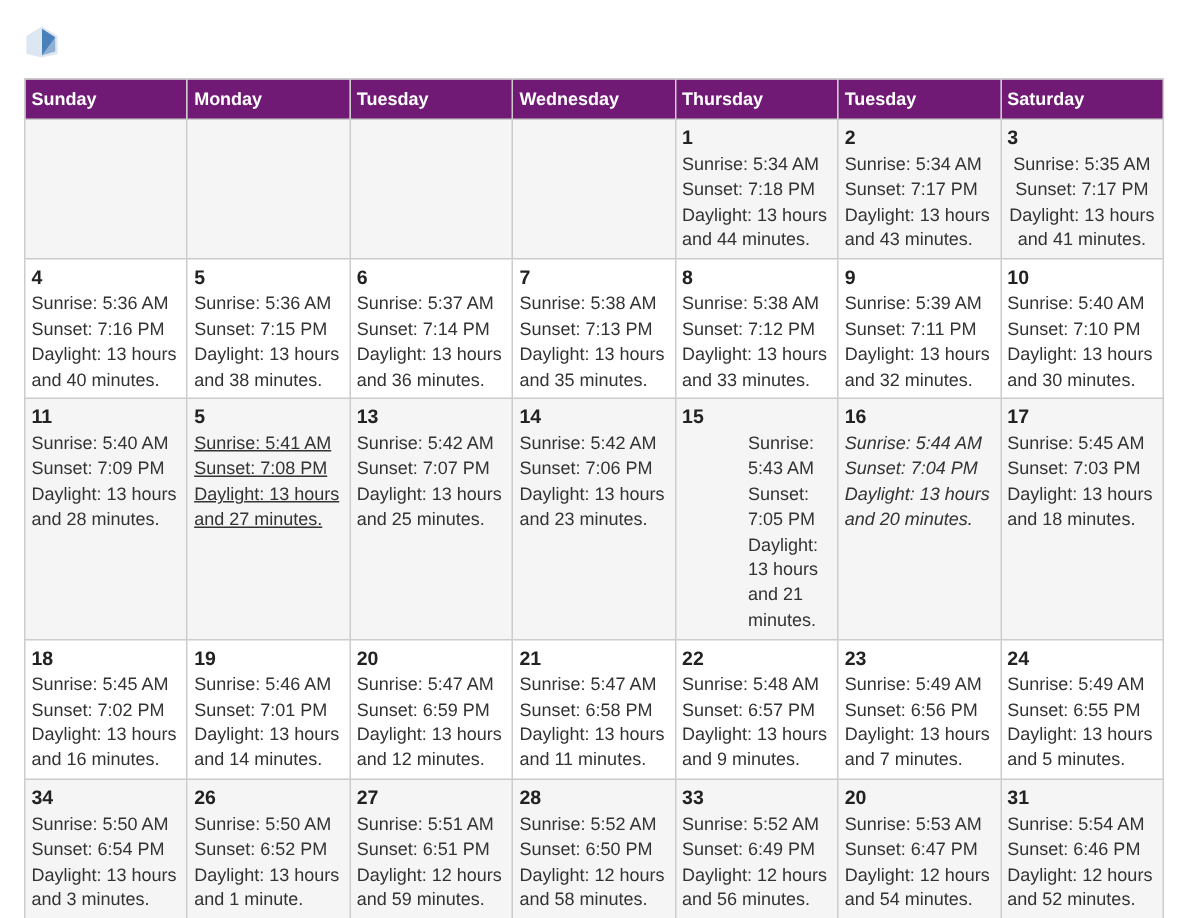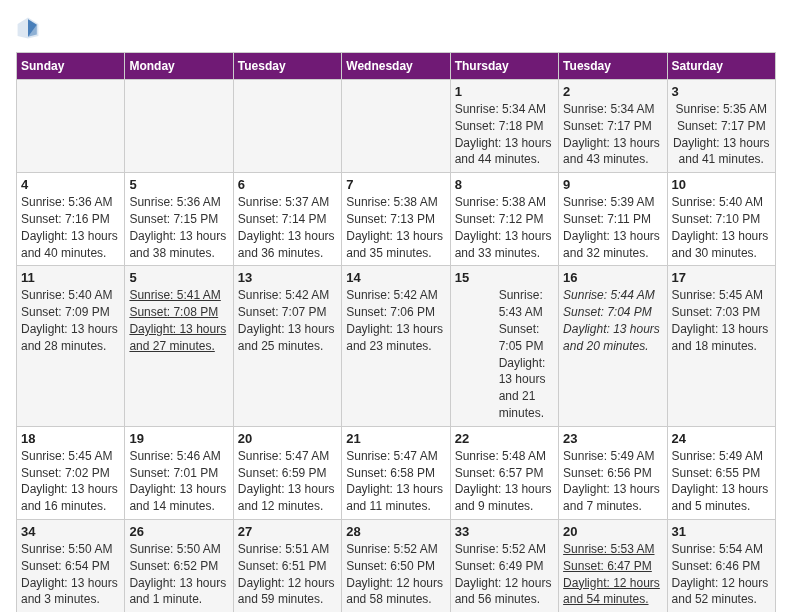--- a/index.html
+++ b/index.html
@@ -324,21 +324,21 @@
         </td>
         <td>
           <div class="cell-day">33</div>
           <div class="cell-info" style="white-space: pre-line;">Sunrise: 5:52 AM
 Sunset: 6:49 PM
 Daylight: 12 hours
 and 56 minutes.</div>
         </td>
         <td>
           <div class="cell-day">20</div>
-          <div class="cell-info" style="white-space: pre-line; text-decoration: underline;">Sunrise: 5:53 AM
+          <div class="cell-info" style="white-space: pre-line;">Sunrise: 5:53 AM
 Sunset: 6:47 PM
 Daylight: 12 hours
 and 54 minutes.</div>
         </td>
         <td>
           <div class="cell-day">31</div>
           <div class="cell-info" style="white-space: pre-line;">Sunrise: 5:54 AM
 Sunset: 6:46 PM
 Daylight: 12 hours
 and 52 minutes.</div>

